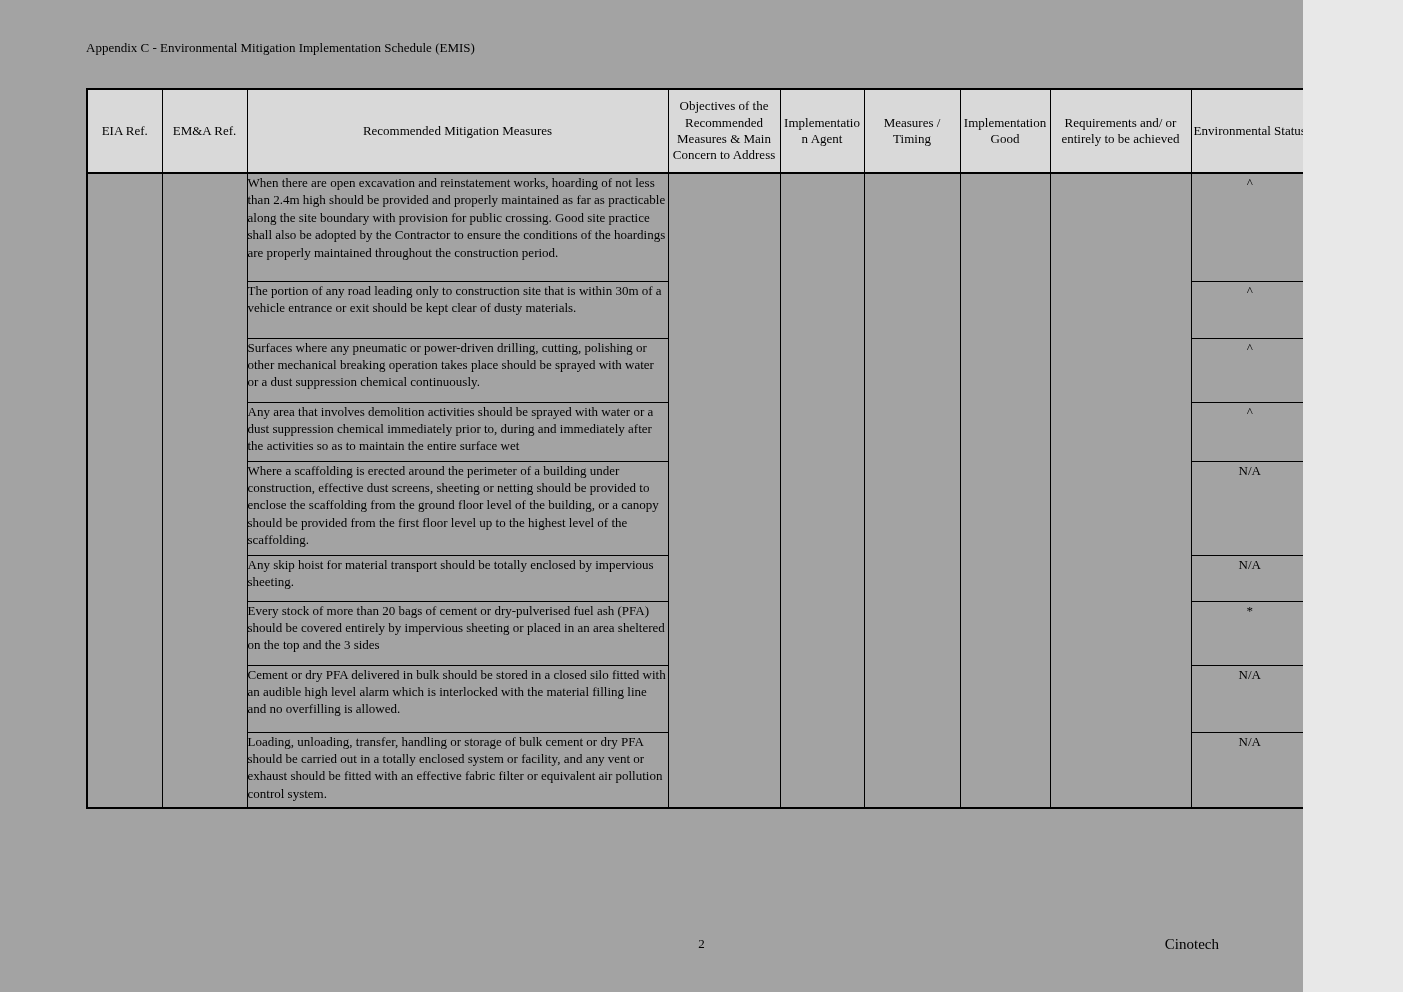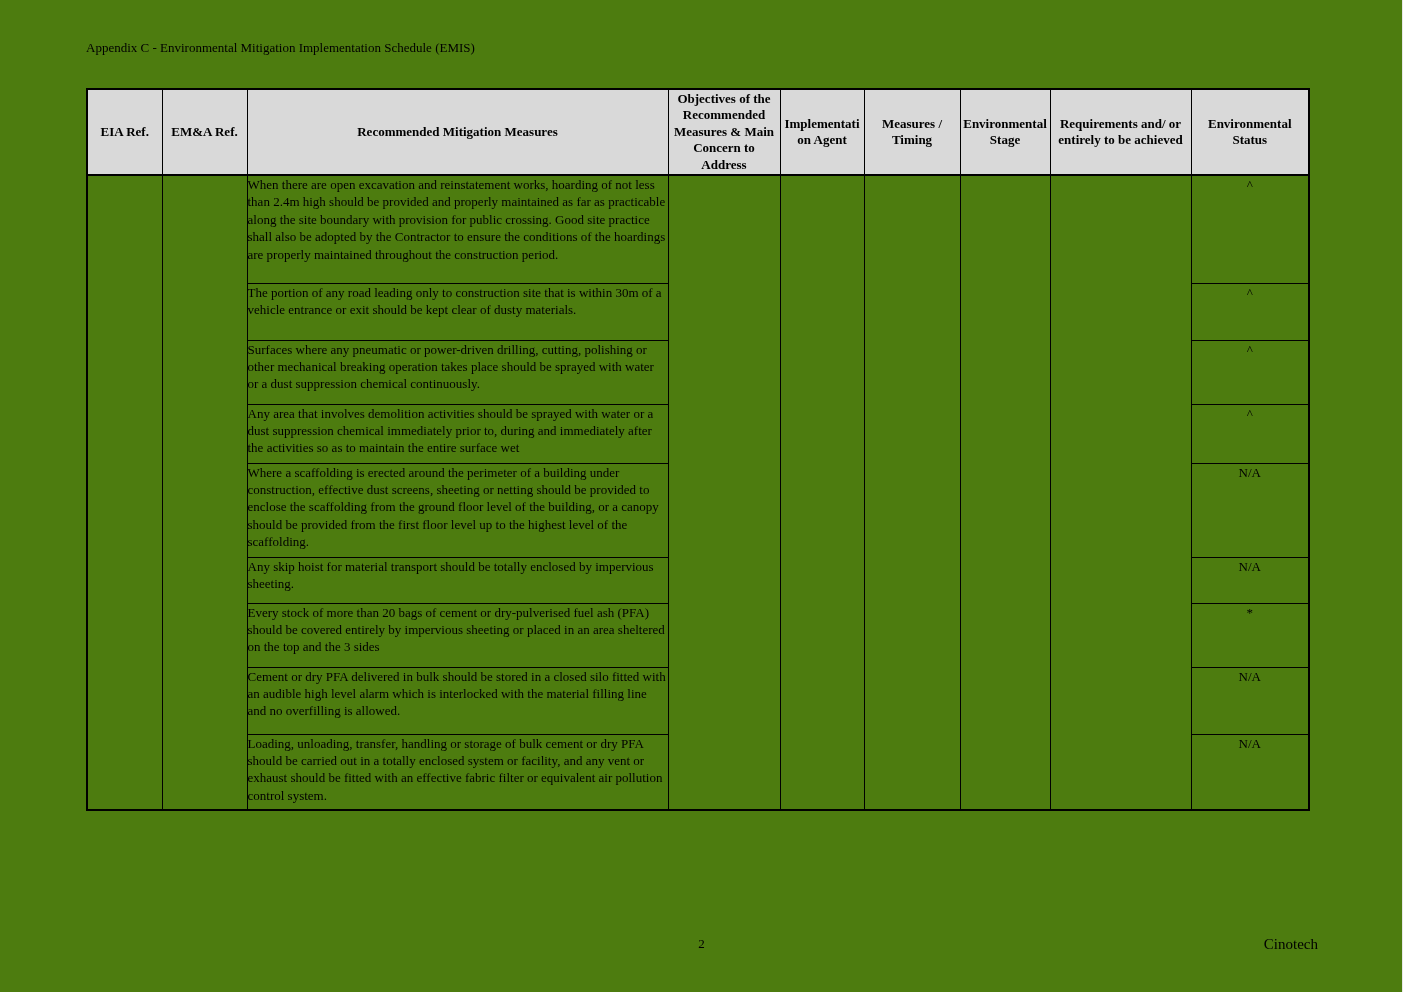--- a/index.html
+++ b/index.html
@@ -2,23 +2,23 @@
 <html><head>
 <meta charset="utf-8">
 <style>
   html, body {
     margin: 0;
     padding: 0;
     background: #e8e8e8;
   }
   .page {
     position: relative;
-    width: 1402px;
+    width: 1303px;
     height: 992px;
-    background: #4d7c0f;
+    background: #a3a3a3;
     font-family: "Liberation Serif", "DejaVu Serif", serif;
     color: #000;
     overflow: hidden;
   }
   .doc-title {
     position: absolute;
     left: 86px;
     top: 40px;
     font-size: 13px;
     white-space: nowrap;
@@ -29,21 +29,21 @@
     top: 88px;
     width: 1222px;
     border-collapse: collapse;
     table-layout: fixed;
     border: 2px solid #000;
   }
   table.emis th {
     background: #d9d9d9;
     border: 1px solid #000;
     border-bottom: 2px solid #000;
-    font-weight: bold;
+    font-weight: normal;
     font-size: 13px;
     line-height: 16.4px;
     text-align: center;
     vertical-align: middle;
     padding: 1px 2px;
     overflow-wrap: anywhere;
   }
   table.emis thead tr { height: 84px; }
   table.emis td {
     border: 1px solid #000;
@@ -116,21 +116,21 @@
       <col style="width:118px">
     </colgroup>
     <thead>
       <tr>
         <th>EIA Ref.</th>
         <th>EM&amp;A Ref.</th>
         <th>Recommended Mitigation Measures</th>
         <th>Objectives of the Recommended Measures &amp; Main Concern to Address</th>
         <th>Implementation Agent</th>
         <th>Measures / Timing</th>
-        <th>Environmental Stage</th>
+        <th>Implementation Good</th>
         <th>Requirements and/ or entirely to be achieved</th>
         <th>Environmental Status</th>
       </tr>
     </thead>
     <tbody>
       <tr>
         <td rowspan="9"></td>
         <td rowspan="9"></td>
         <td class="measure-cell">When there are open excavation and reinstatement works, hoarding of not less than 2.4m high should be provided and properly maintained as far as practicable along the site boundary with provision for public crossing. Good site practice shall also be adopted by the Contractor to ensure the conditions of the hoardings are properly maintained throughout the construction period.</td>
         <td rowspan="9"></td>

